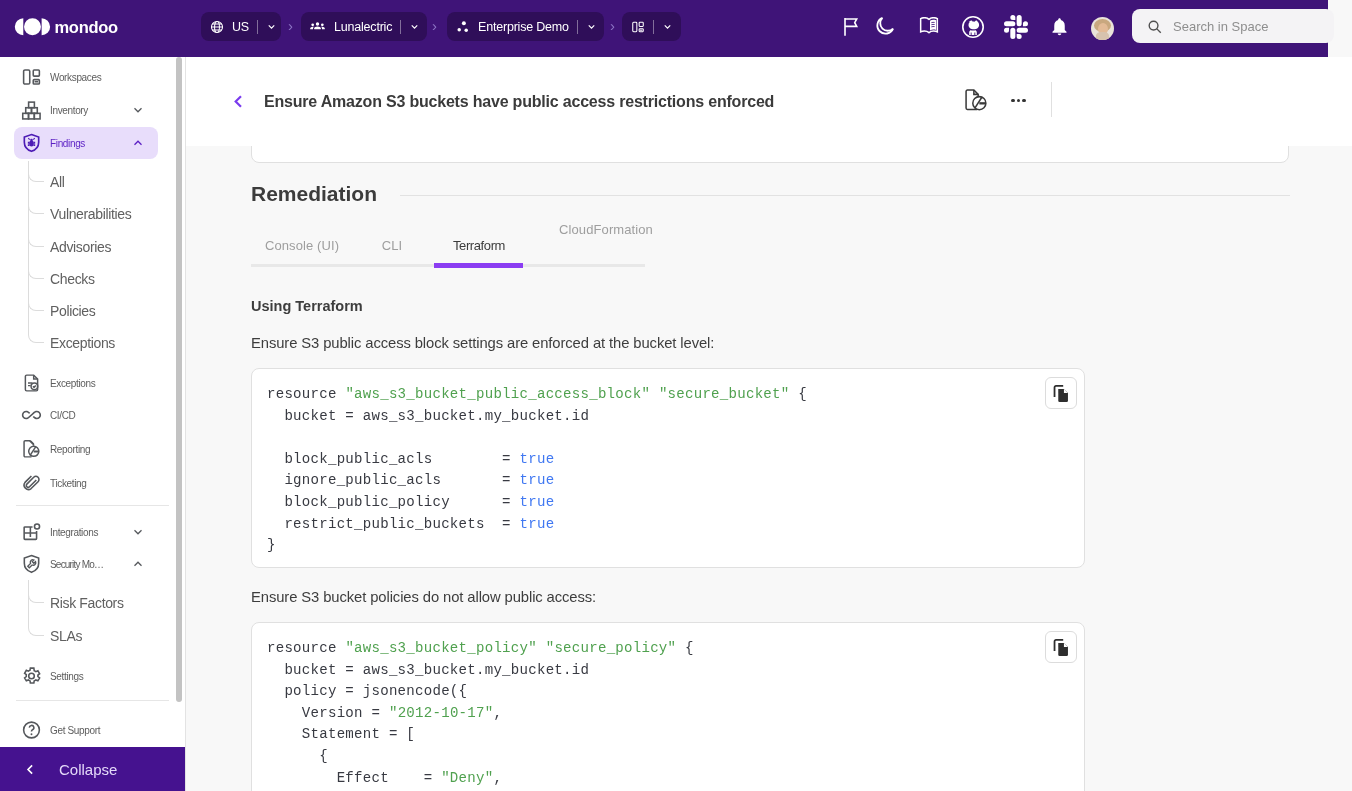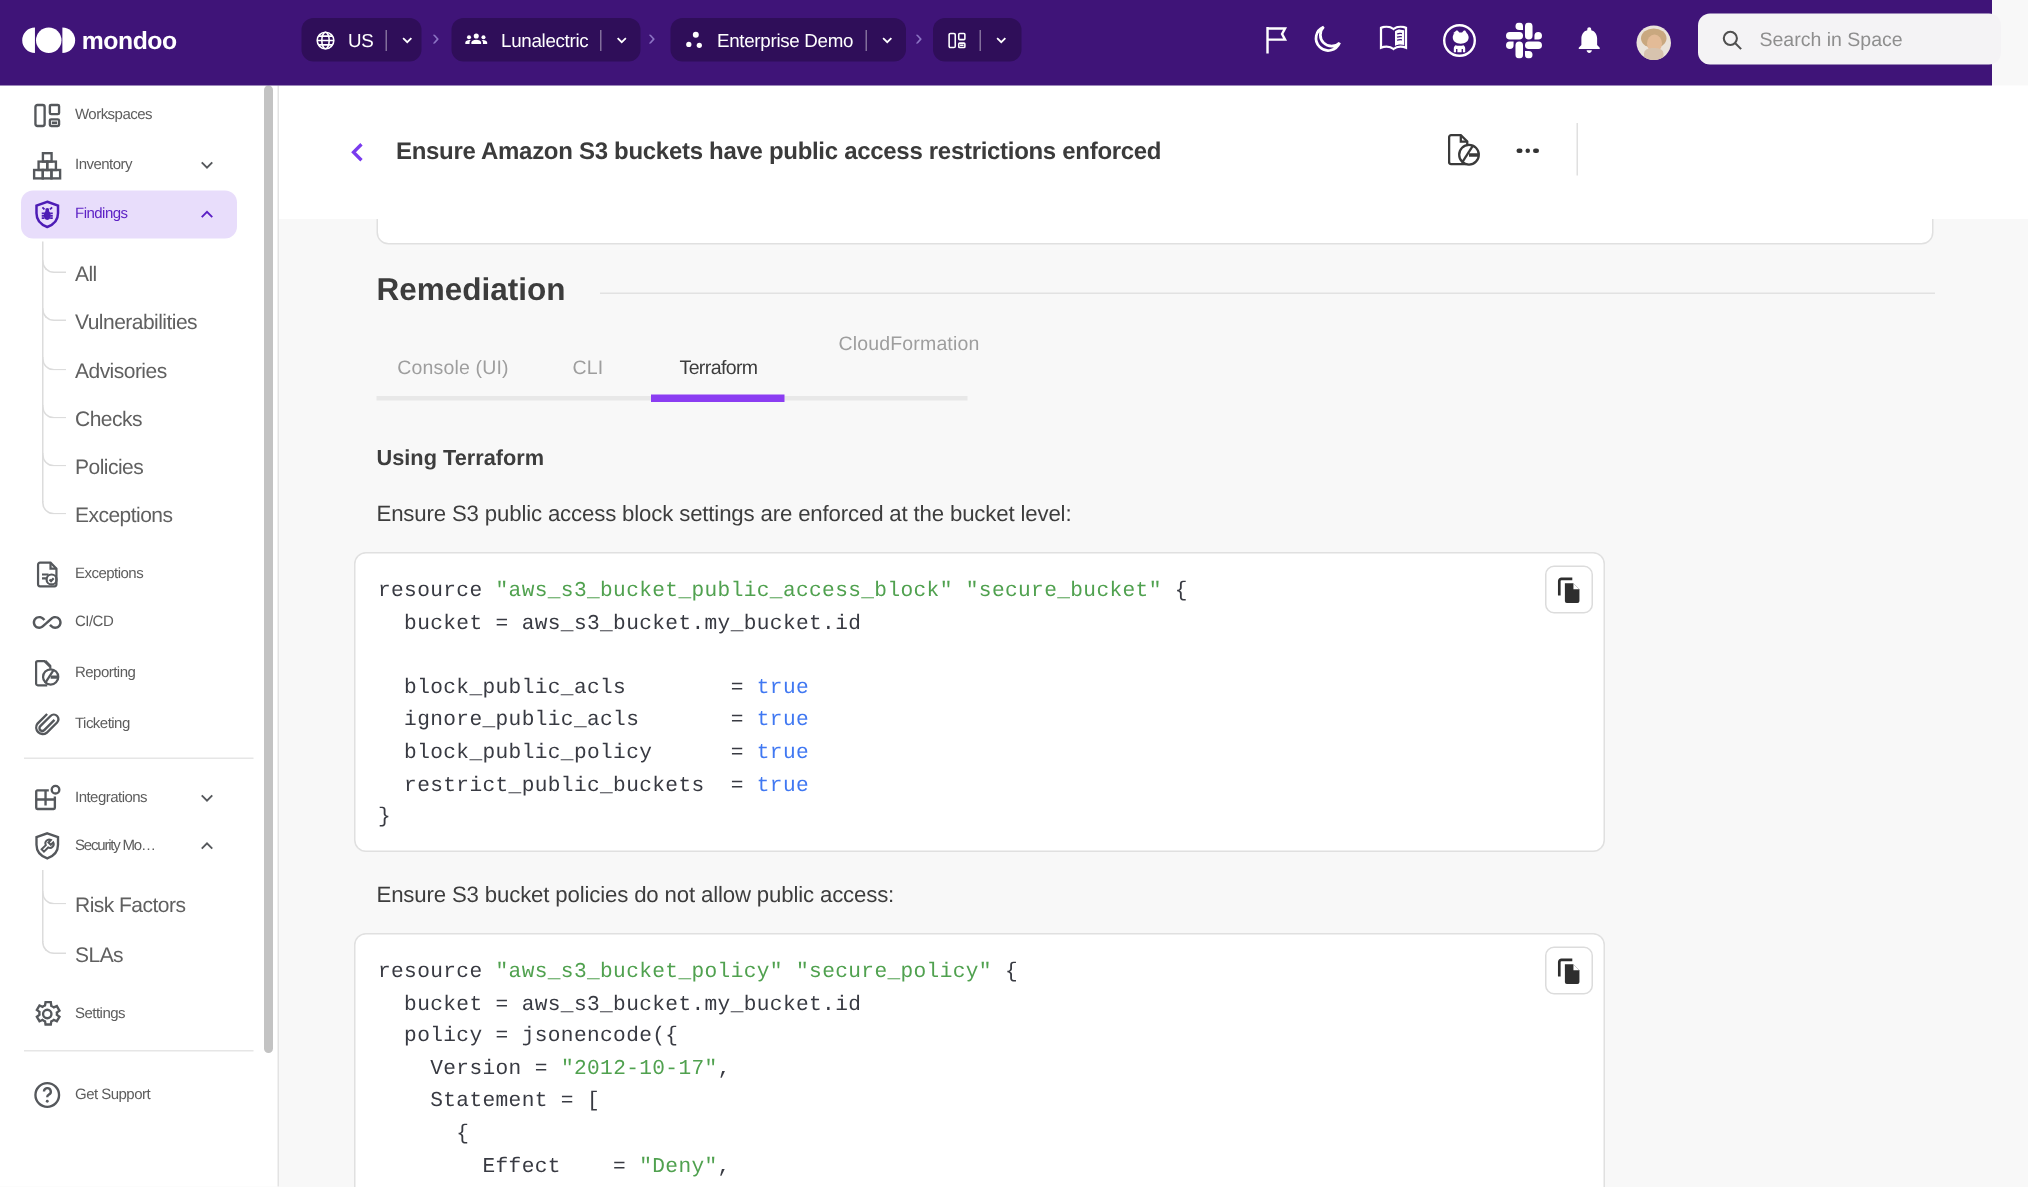--- a/index.html
+++ b/index.html
@@ -29,21 +29,21 @@
   #partialcard { position:absolute; left:65px; top:40px; width:1038px; height:66px; background:#fff; border:1px solid #e0e0e0; border-radius:8px; z-index:1; }
   #title { position:absolute; left:78px; top:45px; font-size:16px; font-weight:bold; color:#3b3b3b; transform:translateY(-50%); letter-spacing:-0.2px; }
   #takeaction { position:absolute; left:903px; top:28px; width:230px; height:30px; border-radius:6px; background:linear-gradient(90deg,#8f3eea,#5436f0); color:#fff; font-size:11.5px; font-weight:bold; letter-spacing:-0.2px; text-align:center; line-height:30px; }
 
   .h2 { position:absolute; left:65px; font-size:21px; font-weight:bold; letter-spacing:0px; color:#3c3c3c; transform:translateY(-50%); }
   .hdivider { position:absolute; height:1px; background:#e2e2e2; }
   .tab { position:absolute; transform:translate(-50%,-50%); font-size:13px; color:#9e9e9e; letter-spacing:.1px; }
   .tab.active { color:#3c3c3c; font-weight:normal; letter-spacing:-0.4px; }
   .para { position:absolute; left:65px; font-size:14.8px; color:#3d3d3d; transform:translateY(-50%); letter-spacing:-0.1px; }
 
-  .codecard { position:absolute; left:50px; width:834px; background:#fff; border:1px solid #e0e0e0; border-radius:8px; }
+  .codecard { position:absolute; left:65px; width:834px; background:#fff; border:1px solid #e0e0e0; border-radius:8px; }
   pre { font-family:"Liberation Mono", monospace; font-size:14.1px; line-height:21.6px; letter-spacing:0.25px; color:#383a42; position:absolute; left:15px; top:15px; }
   .s { color:#50a14f; }
   .b { color:#4078f2; }
   .copybtn { position:absolute; right:7px; top:8px; width:32px; height:32px; border:1px solid #dcdcdc; border-radius:6px; }
 </style>
 </head>
 <body>
 
 <div id="topbar">
 
@@ -263,20 +263,26 @@
 
   <svg class="navicon" style="top:673px" viewBox="0 0 24 24" fill="none" stroke="#55585c" stroke-width="1.8">
       <circle cx="12" cy="12" r="9"></circle>
       <path d="M9.5 9.3a2.6 2.6 0 1 1 3.7 2.4c-.8.4-1.2.9-1.2 1.8v.3"></path>
       <circle cx="12" cy="16.8" r="1.1" fill="#55585c" stroke="none"></circle>
     </svg>
   <div class="navitem" style="top:673px">Get Support</div>
 
   <div class="abs" style="left:176px;top:0px;width:5.5px;height:645px;background:#c3c3c3;border-radius:3px;"></div>
 
+  <div id="collapsebar">
+    <svg style="margin-left:24px" width="13" height="13" viewBox="0 0 24 24" fill="none" stroke="#fff" stroke-width="3">
+        <path d="M15 4.5l-7.5 7.5 7.5 7.5"></path>
+      </svg>
+    <div class="txt">Collapse</div>
+  </div>
 </div>
 
 <div id="main">
   <div id="partialcard"></div>
   <div id="pageheader">
     <svg class="abs" style="left:44px;top:36px" width="17" height="17" viewBox="0 0 24 24" fill="none" stroke="#7a3bee" stroke-width="3.1">
         <path d="M15.5 4.5L8 12l7.5 7.5"></path>
       </svg>
     <div id="title">Ensure Amazon S3 buckets have public access restrictions enforced</div>
 

